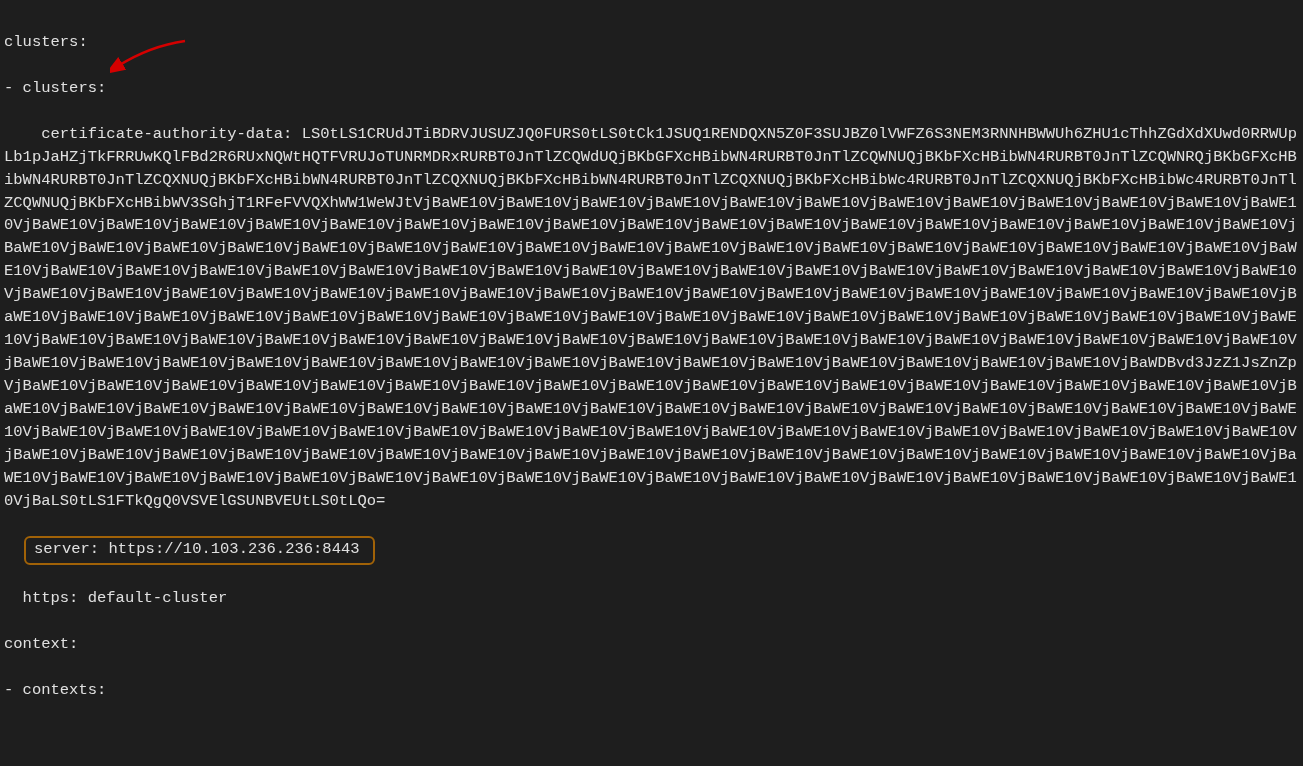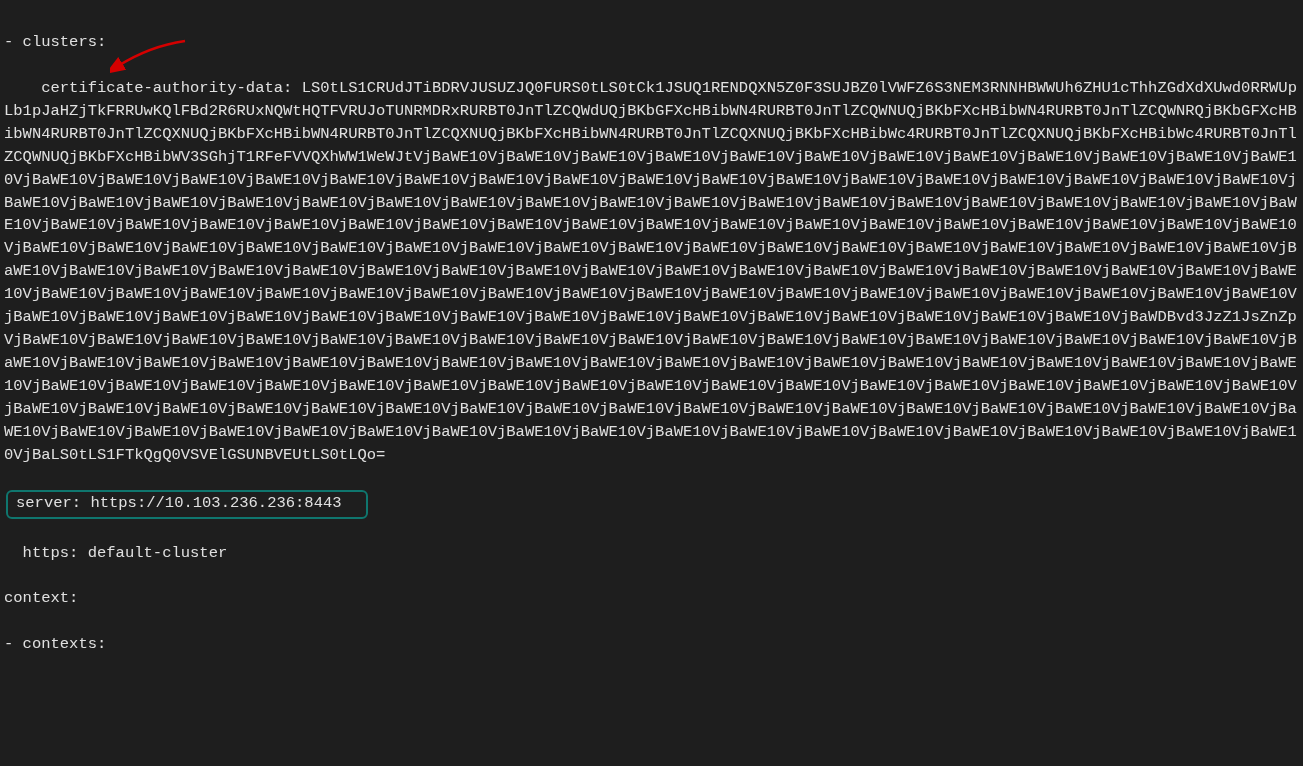--- a/index.html
+++ b/index.html
@@ -13,23 +13,23 @@
     width: 1303px;
     overflow-x: hidden;
   }
   .terminal {
     white-space: pre-wrap;
     word-break: break-all;
   }
   .line { display: block; }
   .highlight-box {
     display: inline-block;
-    padding: 0px 24px 2px 8px;
-    margin-left: 2px;
-    border: 2px solid #0f766e;
+    padding: 0px 13px 2px 8px;
+    margin-left: 20px;
+    border: 2px solid #a16207;
     border-radius: 6px;
   }
   .arrow {
     position: absolute;
     top: 36px;
     left: 110px;
     width: 80px;
     height: 40px;
     pointer-events: none;
   }
@@ -40,20 +40,21 @@
 <svg class="arrow" viewBox="0 0 80 40">
   <defs>
     <marker id="ah" markerWidth="10" markerHeight="10" refX="2" refY="3" orient="auto">
       <path d="M0,0 L0,6 L8,3 z" fill="#d40000"></path>
     </marker>
   </defs>
   <path d="M75,5 Q40,10 8,30" stroke="#d40000" stroke-width="2.5" fill="none" marker-end="url(#ah)"></path>
 </svg>
 
 <div class="terminal">
+<span class="line">clusters:</span>
 <span class="line">- clusters:</span>
 <span class="line"><span>    certificate-authority-data: </span><span>LS0tLS1CRUdJTiBDRVJUSUZJQ0FURS0tLS0tCk1JSUQ1RENDQXN5Z0F3SUJBZ0lVWFZ6S3NEM3RNNHBWWUh6ZHU1cThhZGdXdXUwd0RRWUpLb1pJaHZjTkFRRUwKQlFBd2R6RUxNQWtHQTFVRUJoTUNRMDRxRURBT0JnTlZCQWdUQjBKbGFXcHBibWN4RURBT0JnTlZCQWNUQjBKbFXcHBibWN4RURBT0JnTlZCQWNRQjBKbGFXcHBibWN4RURBT0JnTlZCQXNUQjBKbFXcHBibWN4RURBT0JnTlZCQXNUQjBKbFXcHBibWN4RURBT0JnTlZCQXNUQjBKbFXcHBibWc4RURBT0JnTlZCQXNUQjBKbFXcHBibWc4RURBT0JnTlZCQWNUQjBKbFXcHBibWV3SGhjT1RFeFVVQXhWW1WeWJtVjBaWE10VjBaWE10VjBaWE10VjBaWE10VjBaWE10VjBaWE10VjBaWE10VjBaWE10VjBaWE10VjBaWE10VjBaWE10VjBaWE10VjBaWE10VjBaWE10VjBaWE10VjBaWE10VjBaWE10VjBaWE10VjBaWE10VjBaWE10VjBaWE10VjBaWE10VjBaWE10VjBaWE10VjBaWE10VjBaWE10VjBaWE10VjBaWE10VjBaWE10VjBaWE10VjBaWE10VjBaWE10VjBaWE10VjBaWE10VjBaWE10VjBaWE10VjBaWE10VjBaWE10VjBaWE10VjBaWE10VjBaWE10VjBaWE10VjBaWE10VjBaWE10VjBaWE10VjBaWE10VjBaWE10VjBaWE10VjBaWE10VjBaWE10VjBaWE10VjBaWE10VjBaWE10VjBaWE10VjBaWE10VjBaWE10VjBaWE10VjBaWE10VjBaWE10VjBaWE10VjBaWE10VjBaWE10VjBaWE10VjBaWE10VjBaWE10VjBaWE10VjBaWE10VjBaWE10VjBaWE10VjBaWE10VjBaWE10VjBaWE10VjBaWE10VjBaWE10VjBaWE10VjBaWE10VjBaWE10VjBaWE10VjBaWE10VjBaWE10VjBaWE10VjBaWE10VjBaWE10VjBaWE10VjBaWE10VjBaWE10VjBaWE10VjBaWE10VjBaWE10VjBaWE10VjBaWE10VjBaWE10VjBaWE10VjBaWE10VjBaWE10VjBaWE10VjBaWE10VjBaWE10VjBaWE10VjBaWE10VjBaWE10VjBaWE10VjBaWE10VjBaWE10VjBaWE10VjBaWE10VjBaWE10VjBaWE10VjBaWE10VjBaWE10VjBaWE10VjBaWE10VjBaWE10VjBaWE10VjBaWE10VjBaWE10VjBaWE10VjBaWE10VjBaWE10VjBaWE10VjBaWE10VjBaWE10VjBaWE10VjBaWE10VjBaWE10VjBaWE10VjBaWE10VjBaWE10VjBaWE10VjBaWE10VjBaWE10VjBaWDBvd3JzZ1JsZnZpVjBaWE10VjBaWE10VjBaWE10VjBaWE10VjBaWE10VjBaWE10VjBaWE10VjBaWE10VjBaWE10VjBaWE10VjBaWE10VjBaWE10VjBaWE10VjBaWE10VjBaWE10VjBaWE10VjBaWE10VjBaWE10VjBaWE10VjBaWE10VjBaWE10VjBaWE10VjBaWE10VjBaWE10VjBaWE10VjBaWE10VjBaWE10VjBaWE10VjBaWE10VjBaWE10VjBaWE10VjBaWE10VjBaWE10VjBaWE10VjBaWE10VjBaWE10VjBaWE10VjBaWE10VjBaWE10VjBaWE10VjBaWE10VjBaWE10VjBaWE10VjBaWE10VjBaWE10VjBaWE10VjBaWE10VjBaWE10VjBaWE10VjBaWE10VjBaWE10VjBaWE10VjBaWE10VjBaWE10VjBaWE10VjBaWE10VjBaWE10VjBaWE10VjBaWE10VjBaWE10VjBaWE10VjBaWE10VjBaWE10VjBaWE10VjBaWE10VjBaWE10VjBaWE10VjBaWE10VjBaWE10VjBaWE10VjBaWE10VjBaWE10VjBaWE10VjBaWE10VjBaWE10VjBaWE10VjBaWE10VjBaWE10VjBaWE10VjBaWE10VjBaWE10VjBaWE10VjBaWE10VjBaWE10VjBaWE10VjBaWE10VjBaWE10VjBaLS0tLS1FTkQgQ0VSVElGSUNBVEUtLS0tLQo=</span></span>
 <span class="line"><span class="highlight-box"><span>server: https://10.103.236.236:8443</span></span></span>
 <span class="line">  https: default-cluster</span>
 <span class="line">context:</span>
 <span class="line">- contexts:</span>
 
 
 
 

